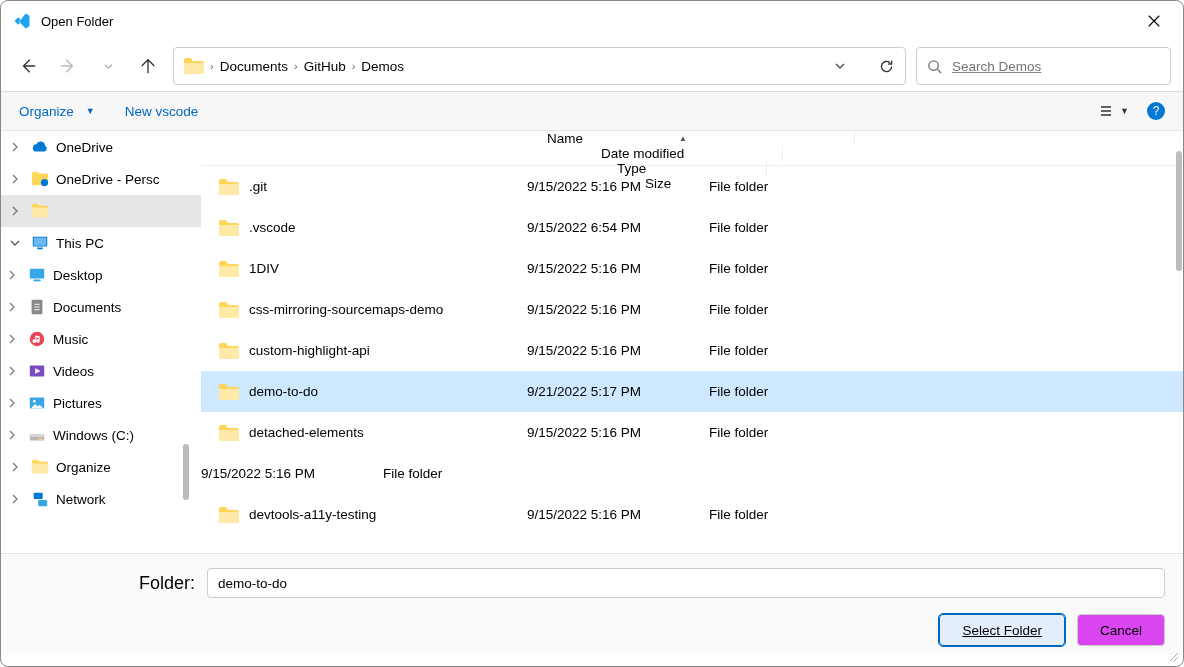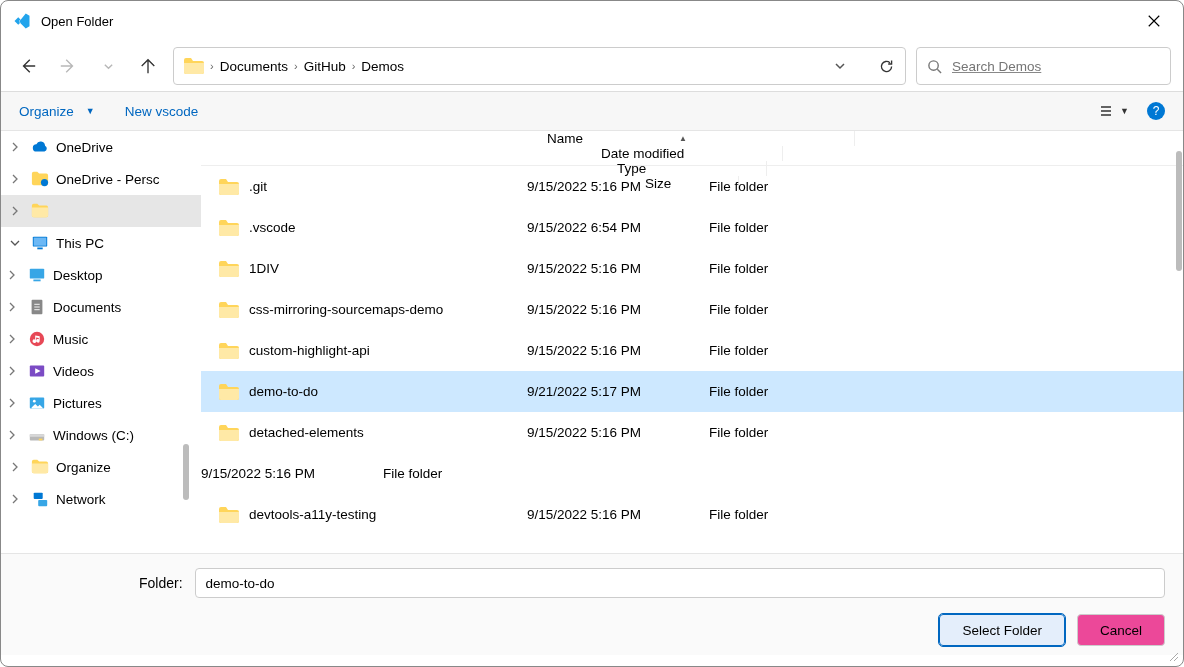--- a/index.html
+++ b/index.html
@@ -54,25 +54,25 @@
   
   .list-body { overflow-y: auto; }
   .list-row { height: 41px; display: flex; align-items: center; font-size: 13.5px; cursor: pointer; }
   .list-row .col-name { display: flex; align-items: flex-start; gap: 10px; }
   .list-row.selected { background: #cde8ff; }
   .folder-icon { width: 20px; height: 16px; }
   .list-scrollbar { position: absolute; right: 1px; top: 20px; width: 6px; height: 120px; background: #bcbcbc; border-radius: 3px; }
   
   .footer { height: 102px; background: #fafafa; border-top: 1px solid #e5e5e5; padding: 14px 18px; }
   .folder-row { display: flex; align-items: center; gap: 12px; }
-  .folder-row label { font-size: 14px; margin-left: 120px; }
+  .folder-row label { font-size: 18px; margin-left: 120px; }
   .folder-input { flex: 1; height: 30px; border: 1px solid #ccc; border-radius: 4px; padding: 0 10px; font-size: 13.5px; outline: none; }
   .button-row { display: flex; justify-content: flex-end; gap: 12px; margin-top: 16px; }
-  .btn { height: 32px; padding: 0 22px; border: 1px solid #ccc; border-radius: 4px; background: #ec4899; font-size: 13.5px; cursor: pointer; }
-  .btn.primary { background: #e4eefb; border-color: #0067c0; outline: 1px solid #0067c0; }
+  .btn { height: 32px; padding: 0 22px; border: 1px solid #ccc; border-radius: 4px; background: #d946ef; font-size: 13.5px; cursor: pointer; }
+  .btn.primary { background: #e4eefb; border-color: #0067c0; outline: 1px solid #0067c0; text-decoration: underline; }
   
   .resize-grip { position: absolute; right: 4px; bottom: 4px; width: 12px; height: 12px; }
 
   svg { display: block; }
 </style>
 </head>
 <body>
 
 <div class="titlebar">
   <span class="app-icon">

